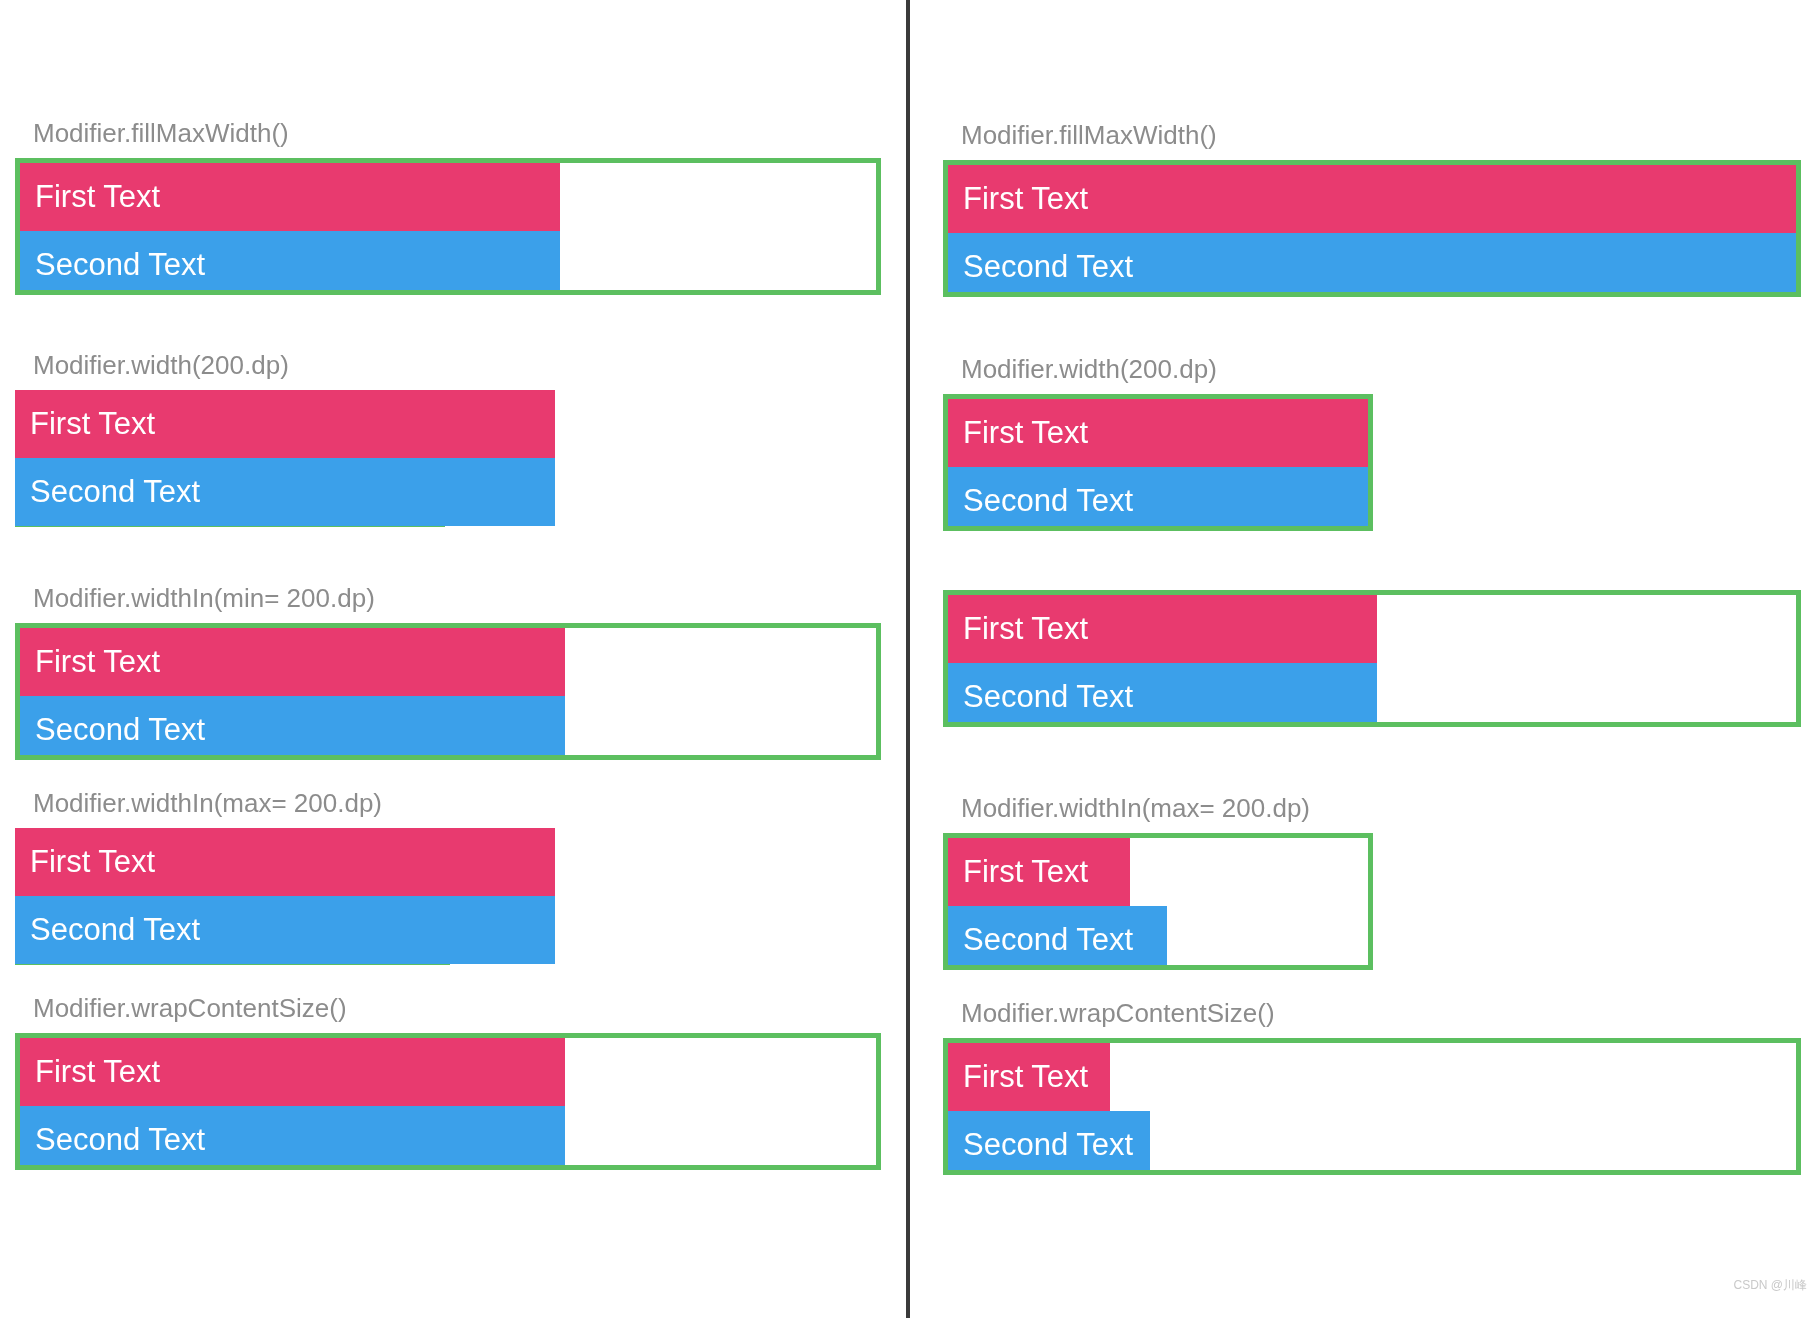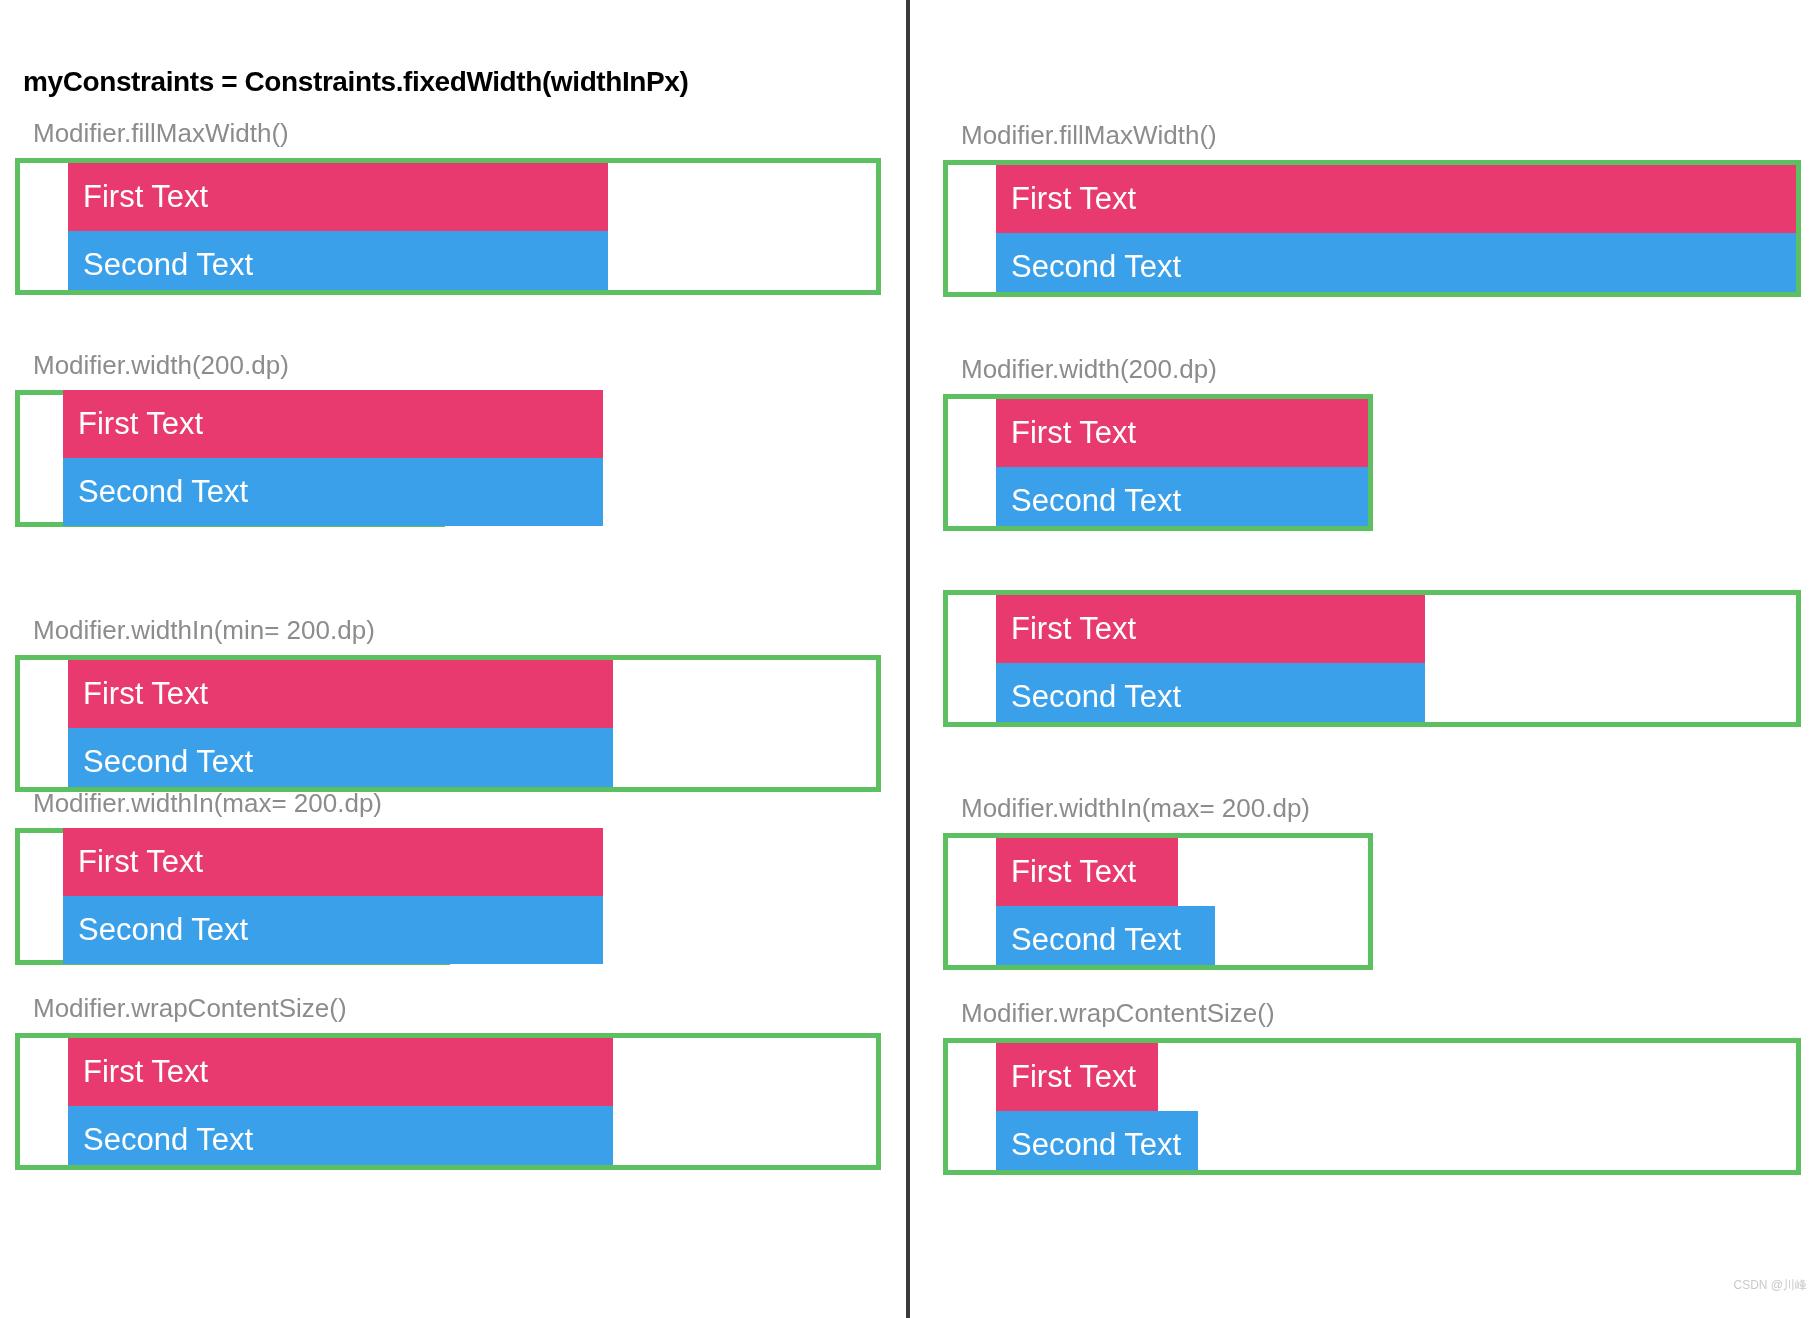--- a/index.html
+++ b/index.html
@@ -101,21 +101,20 @@
     height: 137px;
   }
   
   .green-box.overflow {
     overflow: visible;
   }
   .bars {
     position: absolute;
     left: 0;
     top: 0;
-    padding-left: 48px;
   }
   .bar {
     height: 68px;
     box-sizing: border-box;
     display: flex;
     align-items: center;
     color: #ffffff;
     font-family: "Liberation Sans", sans-serif;
     font-size: 31px;
     padding-left: 15px;
@@ -136,21 +135,20 @@
     white-space: nowrap;
   }
 </style>
 </head>
 <body>
 
 <div class="page">
 
   <div class="column left">
     <div class="col-inner">
-      <div class="col-subtitle">myConstraints = Constraints.fixedWidth(widthInPx)</div>
 
       <div class="block" id="L0" style="top:120px;">
         <div class="block-label">Modifier.fillMaxWidth()</div>
         <div class="green-box" style="width: 866px; overflow: hidden;">
           <div class="bars" style="left: 0px; top: 0px;">
             <div class="bar pink" style="width: 540px;">First Text</div>
             <div class="bar blue" style="width: 540px;">Second Text</div>
           </div>
         </div>
       </div>
@@ -158,21 +156,21 @@
       <div class="block" id="L1" style="top:352px;">
         <div class="block-label">Modifier.width(200.dp)</div>
         <div class="green-box overflow" style="width: 430px; overflow: visible;">
           <div class="bars" style="left: -5px; top: -5px;">
             <div class="bar pink" style="width: 540px;">First Text</div>
             <div class="bar blue" style="width: 540px;">Second Text</div>
           </div>
         </div>
       </div>
 
-      <div class="block" id="L2" style="top:617px;">
+      <div class="block" id="L2" style="top:585px;">
         <div class="block-label">Modifier.widthIn(min= 200.dp)</div>
         <div class="green-box" style="width: 866px; overflow: hidden;">
           <div class="bars" style="left: 0px; top: 0px;">
             <div class="bar pink" style="width: 545px;">First Text</div>
             <div class="bar blue" style="width: 545px;">Second Text</div>
           </div>
         </div>
       </div>
 
       <div class="block" id="L3" style="top:790px;">

